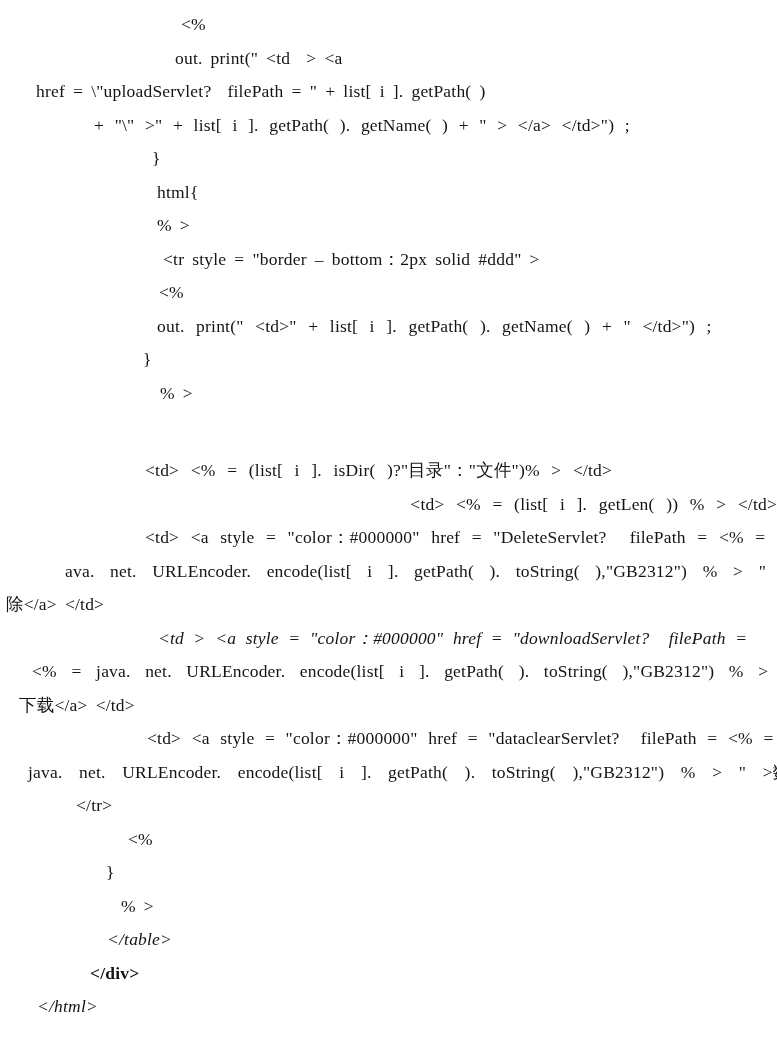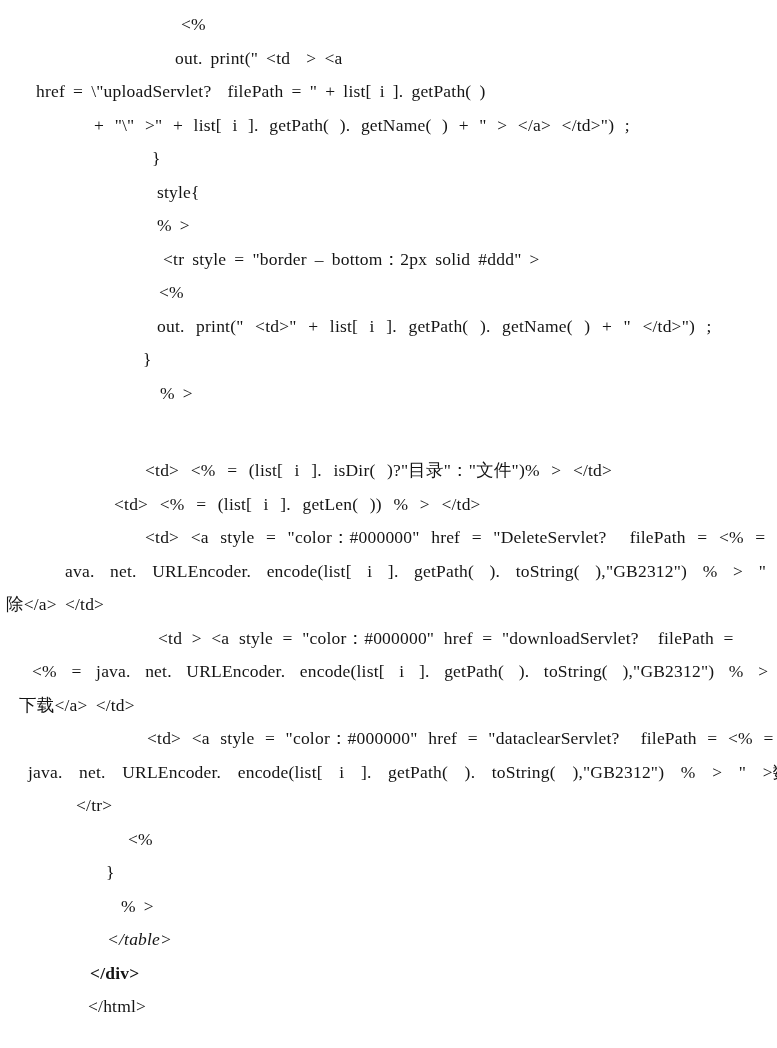--- a/index.html
+++ b/index.html
@@ -28,53 +28,53 @@
     white-space: pre;
     overflow: visible;
   }
   
   .code-line:nth-child(4)  { word-spacing: 6px; }
   .code-line:nth-child(10) { word-spacing: 7px; }
   .code-line:nth-child(13) { word-spacing: 7px; }
   .code-line:nth-child(14) { word-spacing: 7px; }
   .code-line:nth-child(15) { word-spacing: 7px; }
   .code-line:nth-child(16) { word-spacing: 11px; }
-  .code-line:nth-child(18) { word-spacing: 5px; }
+  .code-line:nth-child(18) { word-spacing: 5px; font-style: italic; }
   .code-line:nth-child(19) { word-spacing: 10px; }
   .code-line:nth-child(21) { word-spacing: 6px; }
   .code-line:nth-child(22) { word-spacing: 12px; }
 </style>
 </head>
 <body>
 
 <div class="page">
   <div class="code" id="code-lines">
       <div class="code-line" style="padding-left: 181px;">&lt;%</div>
       <div class="code-line" style="padding-left: 175px;">out. print(" &lt;td  &gt; &lt;a</div>
       <div class="code-line" style="padding-left: 36px;">href = \"uploadServlet?  filePath = " + list[ i ]. getPath( )</div>
       <div class="code-line" style="padding-left: 94px;">+ "\" &gt;" + list[ i ]. getPath( ). getName( ) + " &gt; &lt;/a&gt; &lt;/td&gt;") ;</div>
       <div class="code-line" style="padding-left: 152px;">}</div>
-      <div class="code-line" style="padding-left: 157px;">style{</div>
+      <div class="code-line" style="padding-left: 157px;">html{</div>
       <div class="code-line" style="padding-left: 157px;">% &gt;</div>
       <div class="code-line" style="padding-left: 163px;">&lt;tr style = "border – bottom：2px solid #ddd" &gt;</div>
       <div class="code-line" style="padding-left: 159px;">&lt;%</div>
       <div class="code-line" style="padding-left: 157px;">out. print(" &lt;td&gt;" + list[ i ]. getPath( ). getName( ) + " &lt;/td&gt;") ;</div>
       <div class="code-line" style="padding-left: 143px;">}</div>
       <div class="code-line" style="padding-left: 160px;">% &gt;</div>
       <div class="code-line" style="padding-left: 145px; margin-top: 44px;">&lt;td&gt; &lt;% = (list[ i ]. isDir( )?"目录"："文件")% &gt; &lt;/td&gt;</div>
-      <div class="code-line" style="padding-left: 114px;">&lt;td&gt; &lt;% = (list[ i ]. getLen( )) % &gt; &lt;/td&gt;</div>
+      <div class="code-line" style="padding-left: 114px; text-align: right;">&lt;td&gt; &lt;% = (list[ i ]. getLen( )) % &gt; &lt;/td&gt;</div>
       <div class="code-line" style="padding-left: 145px;">&lt;td&gt; &lt;a style = "color：#000000" href = "DeleteServlet?  filePath = &lt;% =</div>
       <div class="code-line" style="padding-left: 65px;">ava. net. URLEncoder. encode(list[ i ]. getPath( ). toString( ),"GB2312") % &gt; " &gt;删</div>
       <div class="code-line" style="padding-left: 6px;">除&lt;/a&gt; &lt;/td&gt;</div>
       <div class="code-line" style="padding-left: 158px;">&lt;td &gt; &lt;a style = "color：#000000" href = "downloadServlet?  filePath =</div>
       <div class="code-line" style="padding-left: 32px;">&lt;% = java. net. URLEncoder. encode(list[ i ]. getPath( ). toString( ),"GB2312") % &gt; " &gt;</div>
       <div class="code-line" style="padding-left: 19px;">下载&lt;/a&gt; &lt;/td&gt;</div>
       <div class="code-line" style="padding-left: 147px;">&lt;td&gt; &lt;a style = "color：#000000" href = "dataclearServlet?  filePath = &lt;% =</div>
       <div class="code-line" style="padding-left: 28px;">java. net. URLEncoder. encode(list[ i ]. getPath( ). toString( ),"GB2312") % &gt; " &gt;数据清</div>
       <div class="code-line" style="padding-left: 76px;">&lt;/tr&gt;</div>
       <div class="code-line" style="padding-left: 128px;">&lt;%</div>
       <div class="code-line" style="padding-left: 106px;">}</div>
       <div class="code-line" style="padding-left: 121px;">% &gt;</div>
       <div class="code-line" style="padding-left: 107px; font-style: italic;">&lt;/table&gt;</div>
       <div class="code-line" style="padding-left: 90px; font-weight: bold;">&lt;/div&gt;</div>
-      <div class="code-line" style="padding-left: 88px;">&lt;/html&gt;</div>
+      <div class="code-line" style="padding-left: 37px; font-style: italic;">&lt;/html&gt;</div>
     </div>
 </div>
 
 </body></html>

